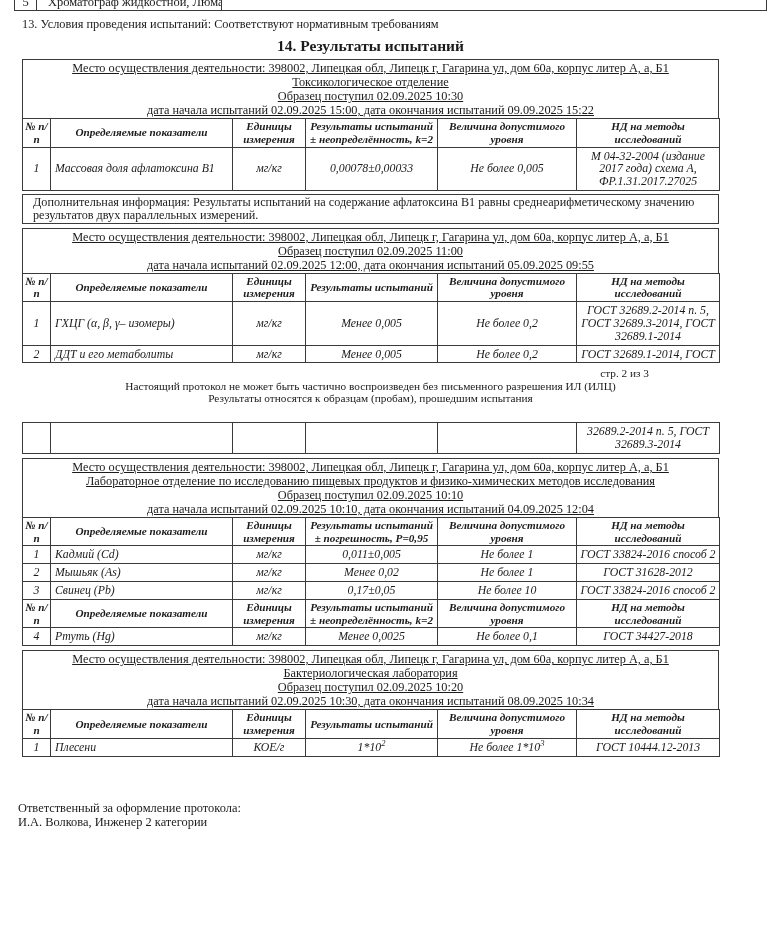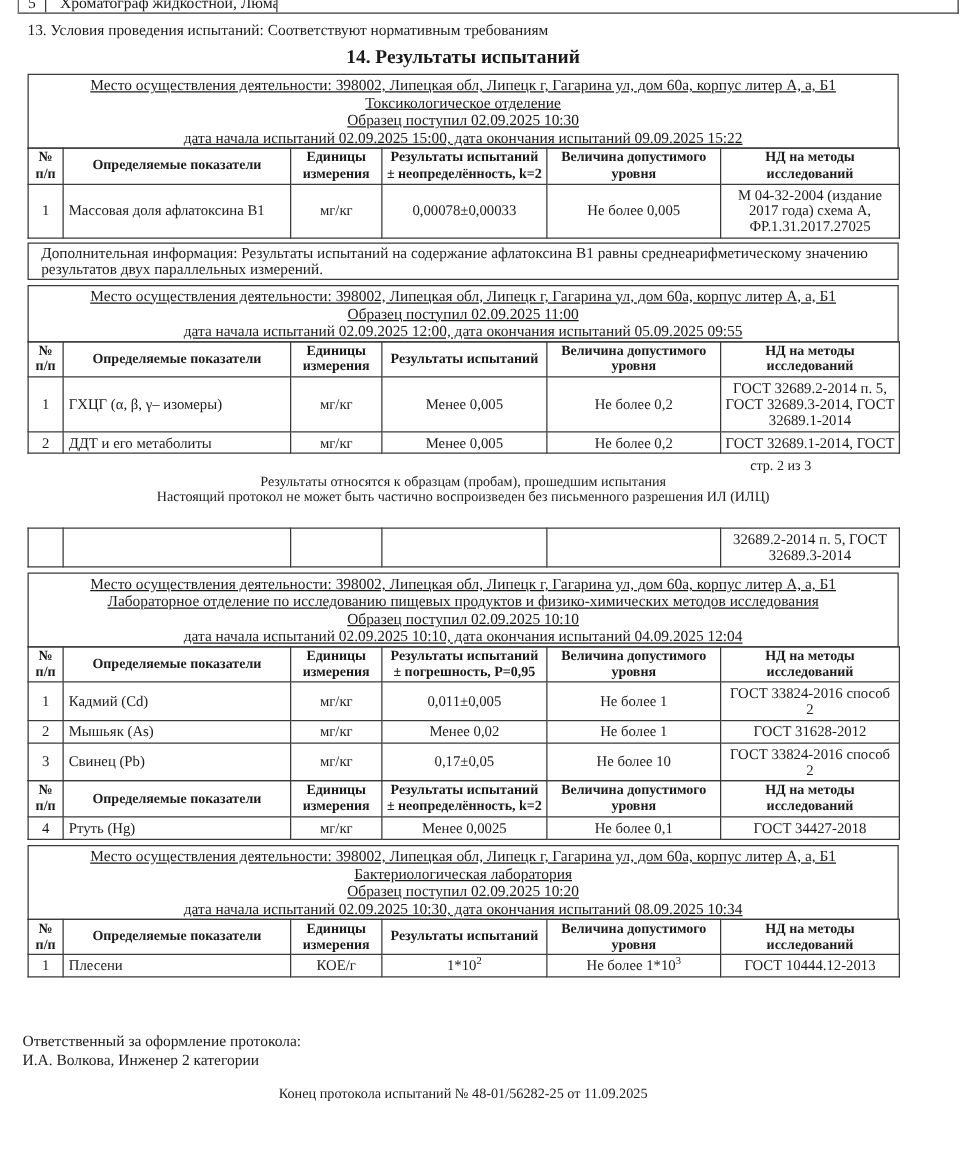--- a/index.html
+++ b/index.html
@@ -18,21 +18,21 @@
   .f3{flex:1;text-align:center;}
   .fragtxt{display:block;margin-top:-6px;font-size:12.5px;line-height:16px;white-space:nowrap;}
 
   .sec13{margin-top:6px;margin-left:22px;font-size:12.3px;line-height:14px;}
   .sec13 .lbl{font-weight:normal;}
   .h14{margin-top:5px;margin-left:22px;width:697px;text-align:center;font-weight:bold;font-size:15.5px;line-height:19px;}
 
   .col{margin-left:22px;width:697px;}
   .box{border:1px solid var(--line,#3a3a3a);text-align:center;font-size:12.3px;line-height:14px;padding:1px 4px;margin-top:4px;box-sizing:border-box;text-decoration:underline;}
   .note{border:1px solid var(--line,#3a3a3a);font-size:12.2px;line-height:12.8px;padding:1px 10px;margin-top:3px;box-sizing:border-box;}
-  .rtable{border-collapse:collapse;table-layout:fixed;width:697px;margin-top:-1px;}
+  .rtable{border-collapse:collapse;table-layout:fixed;width:697px;margin-top:-1px;font-style:italic;}
   .rtable th{border:1px solid var(--line,#3a3a3a);font-weight:bold;font-size:11.2px;line-height:12.8px;padding:1px 2px;vertical-align:middle;text-align:center;font-family:inherit;}
   .rtable td{border:1px solid var(--line,#3a3a3a);font-size:11.8px;line-height:12.8px;padding:2px 3px;vertical-align:middle;text-align:center;}
   .rtable td.col1{text-align:left;padding-left:4px;}
   .rtable.cont{margin-top:18px;}
   sup{font-size:8.5px;line-height:0;}
 
   .pagefoot{margin-top:4px;margin-left:22px;width:697px;font-size:11.3px;line-height:12.3px;}
   .pagenum{text-align:right;padding-right:70px;}
   .pfline{text-align:center;}
 
@@ -139,22 +139,22 @@
             <td class="col3">Менее 0,005</td>
             <td class="col4">Не более 0,2</td>
             <td class="col5">ГОСТ 32689.1-2014, ГОСТ</td>
           </tr>
         </tbody>
       </table>
     </div>
 
   <div class="pagefoot">
     <div class="pagenum">стр. 2 из 3</div>
+    <div class="pfline">Настоящий протокол не может быть частично воспроизведен без письменного разрешения ИЛ (ИЛЦ)</div>
     <div class="pfline">Результаты относятся к образцам (пробам), прошедшим испытания</div>
-    <div class="pfline">Настоящий протокол не может быть частично воспроизведен без письменного разрешения ИЛ (ИЛЦ)</div>
   </div>
 
   <div class="col">
       <table class="rtable cont">
         <colgroup>
           <col style="width: 28px;">
           <col style="width: 182px;">
           <col style="width: 73px;">
           <col style="width: 132px;">
           <col style="width: 139px;">
@@ -289,15 +289,14 @@
           </tr>
         </tbody>
       </table>
     </div>
 
   <div class="sig">
     <div>Ответственный за оформление протокола:</div>
     <div>И.А. Волкова, Инженер 2 категории</div>
   </div>
 
-  <div class="endline">Конец протокола испытаний № 48-01/56282-25 от 11.09.2025</div>
 
 </div>
 
 </body></html>

